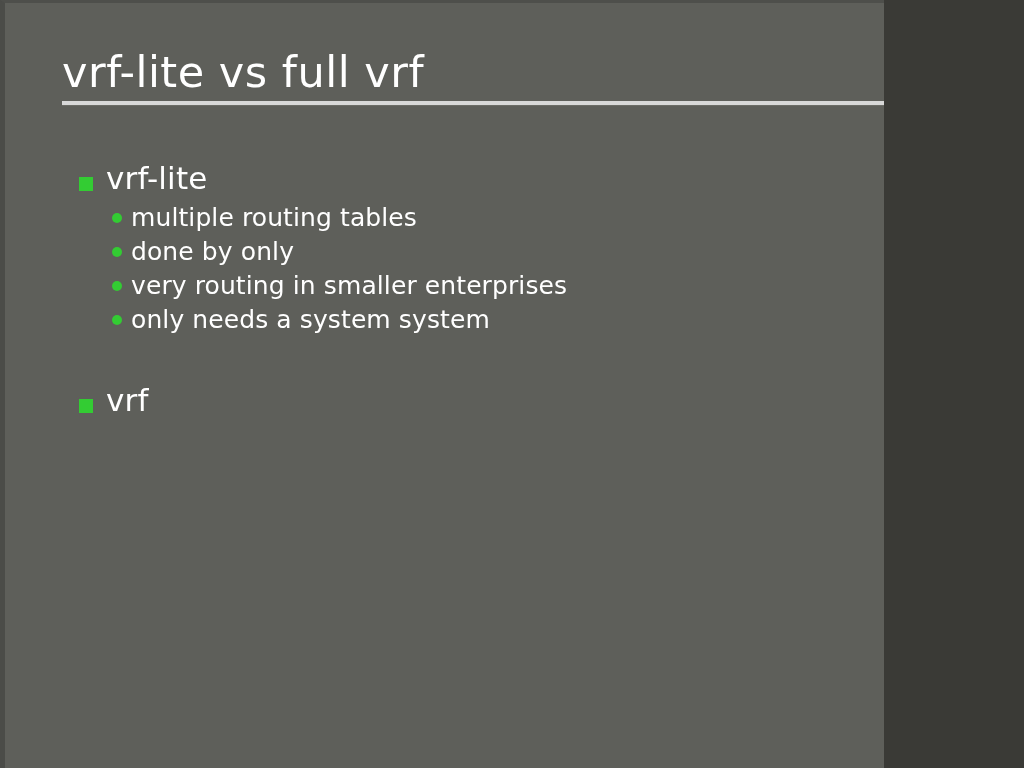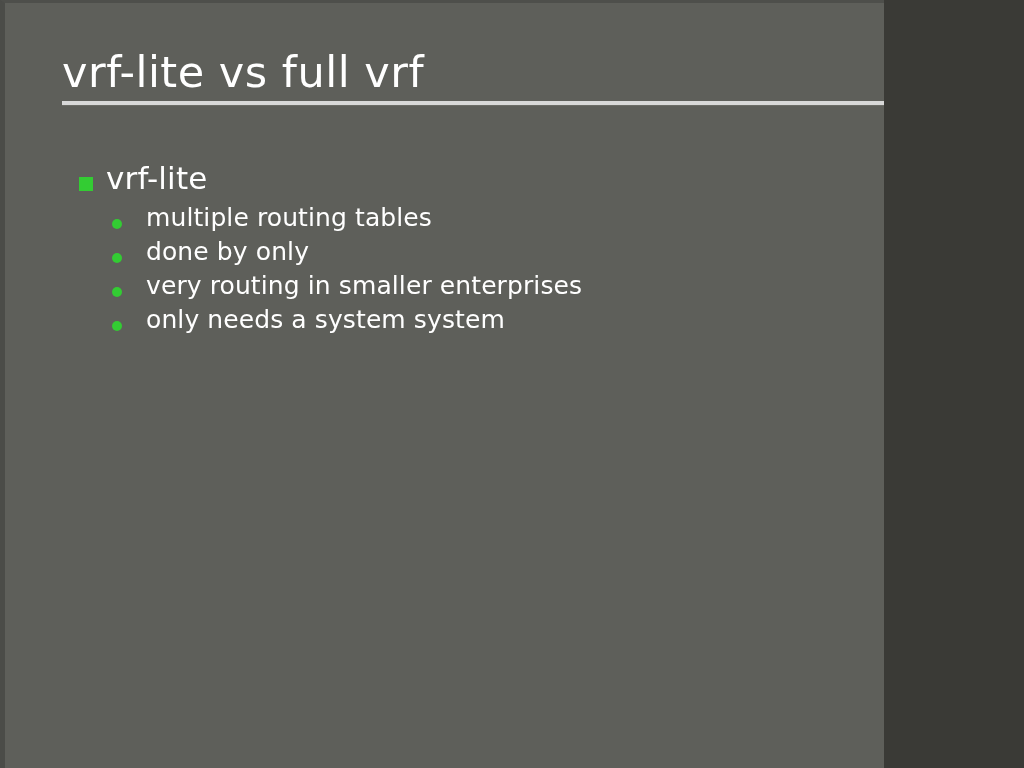--- a/index.html
+++ b/index.html
@@ -83,23 +83,22 @@
     letter-spacing: 0.2px;
   }
 
   .level2-list {
     margin: 0;
     padding: 0 0 0 33px;
     list-style: none;
   }
   .level2 {
     display: flex;
-    align-items: center;
+    align-items: flex-start;
     height: 34px;
-    gap: 15px;
   }
   .level2 .bullet-dot {
     flex: 0 0 auto;
     width: 10px;
     height: 10px;
     border-radius: 50%;
     background: #33cc33;
     margin-top: 12px;
     margin-right: 9px;
   }
@@ -147,15 +146,19 @@
         <span class="l2-text">very routing in smaller enterprises</span>
       </li>
       <li class="level2">
         <span class="bullet-dot"></span>
         <span class="l2-text">only needs a system system</span>
       </li>
     </ul>
 
     <div class="group-gap"></div>
 
+    <div class="level1">
+      <span class="bullet-square"></span>
+      <span class="l1-text">vrf</span>
+    </div>
 
   </div>
 </div>
 
 </body></html>

